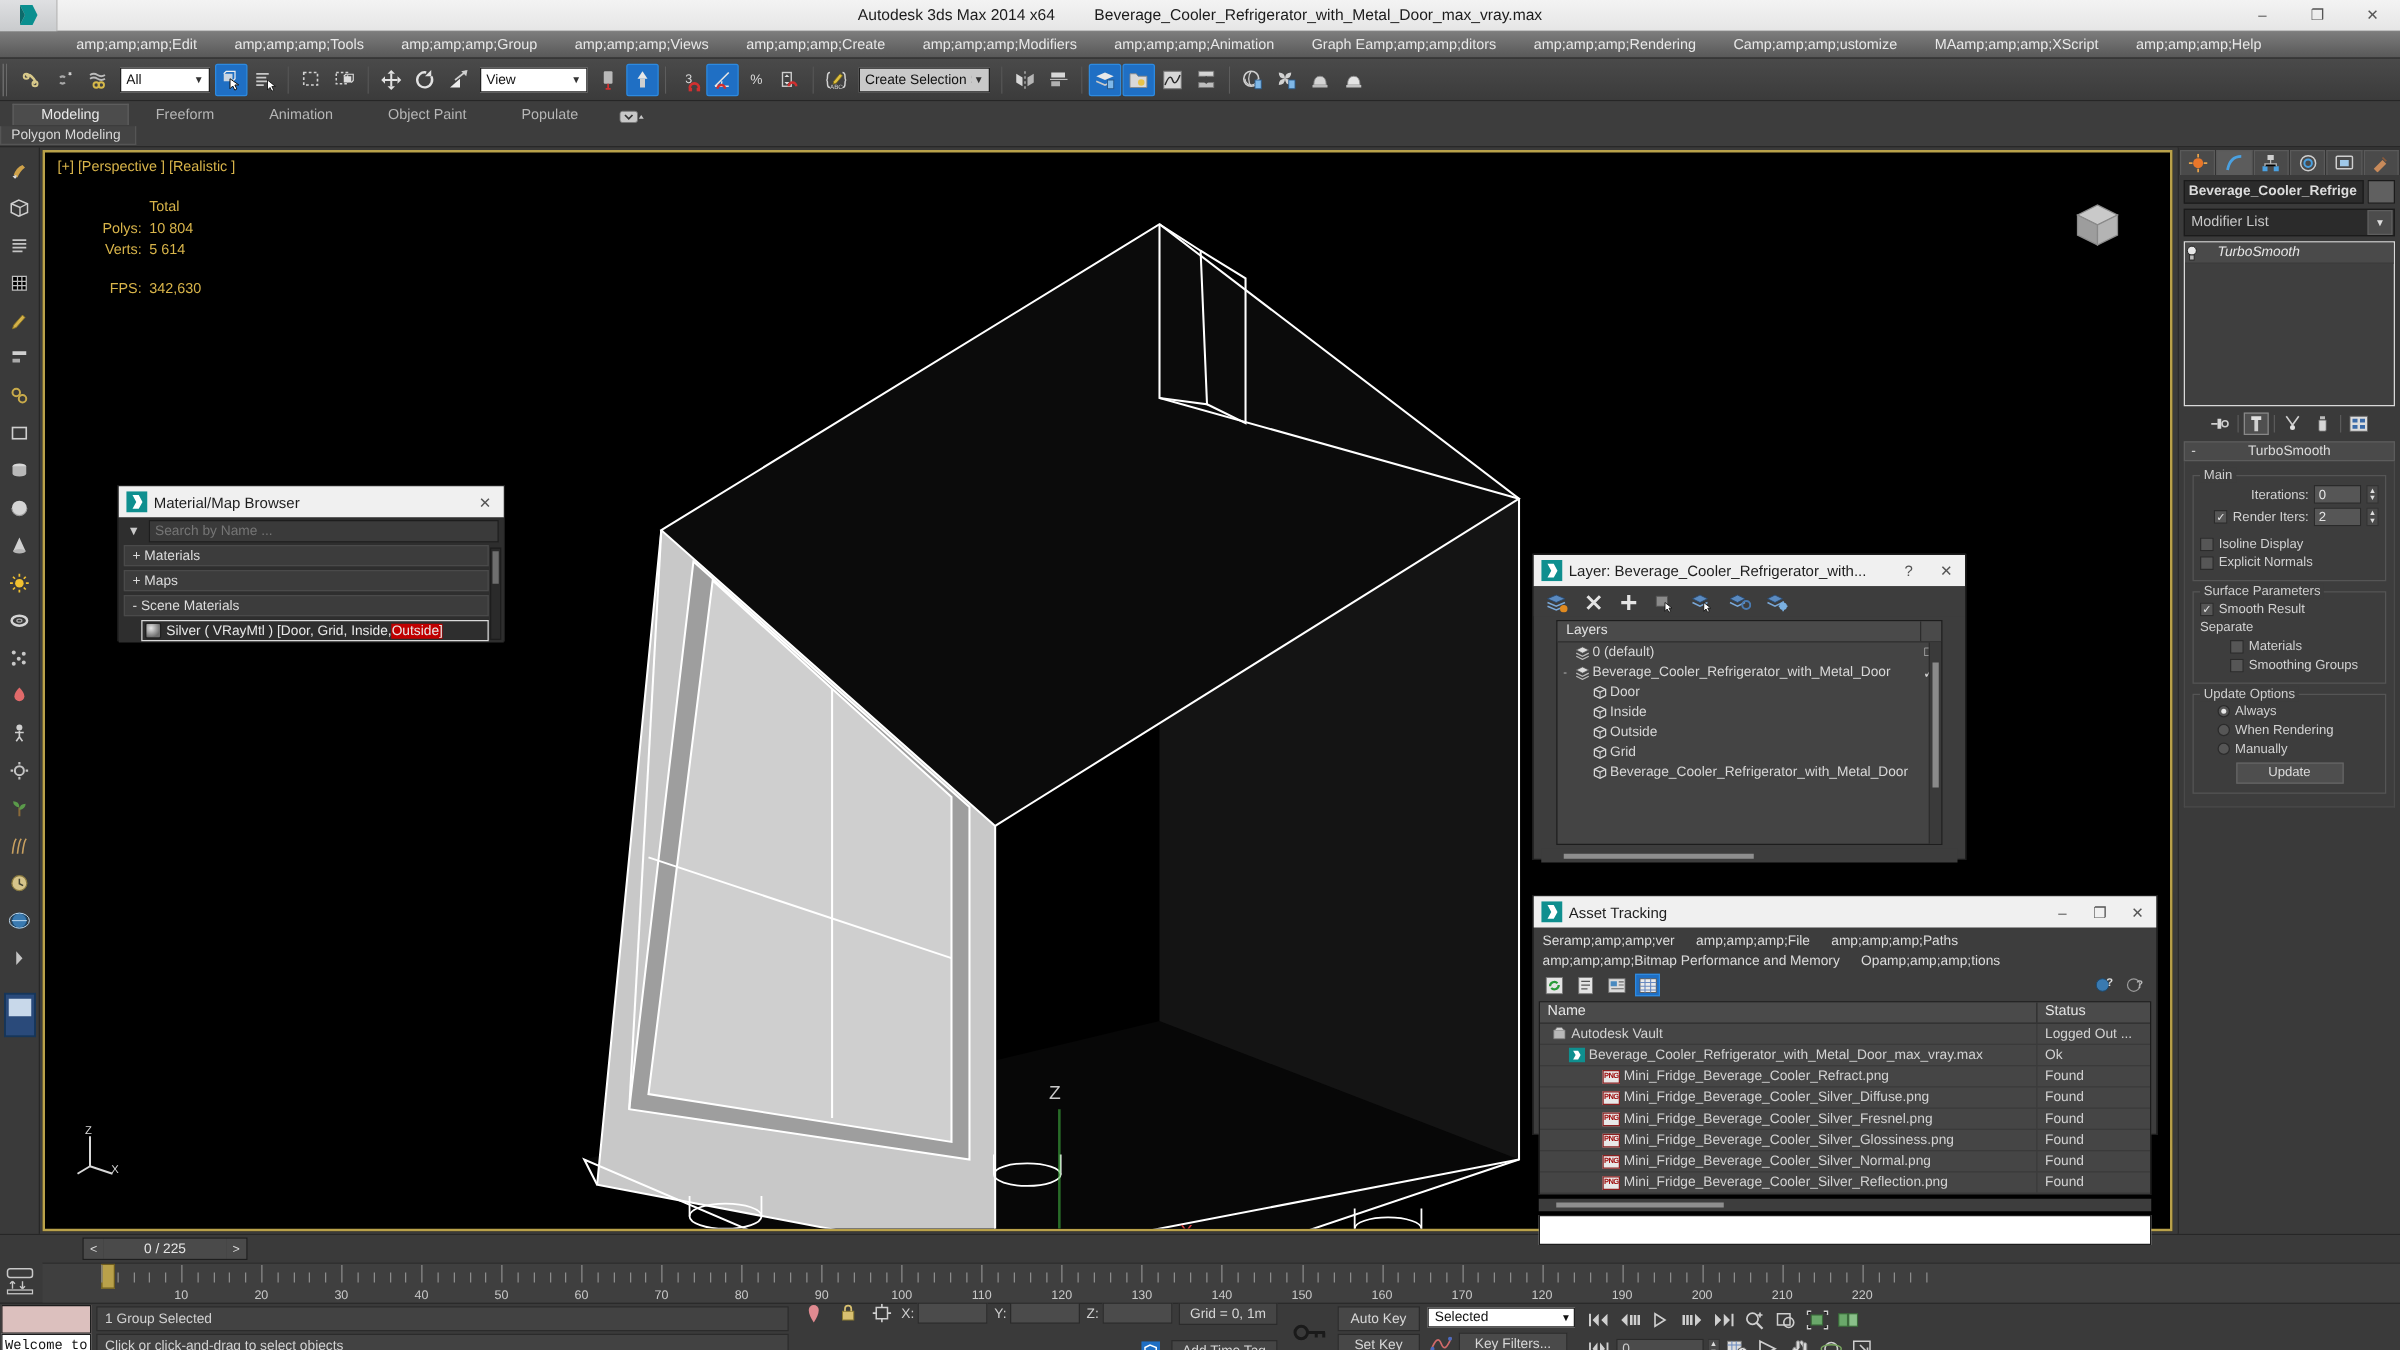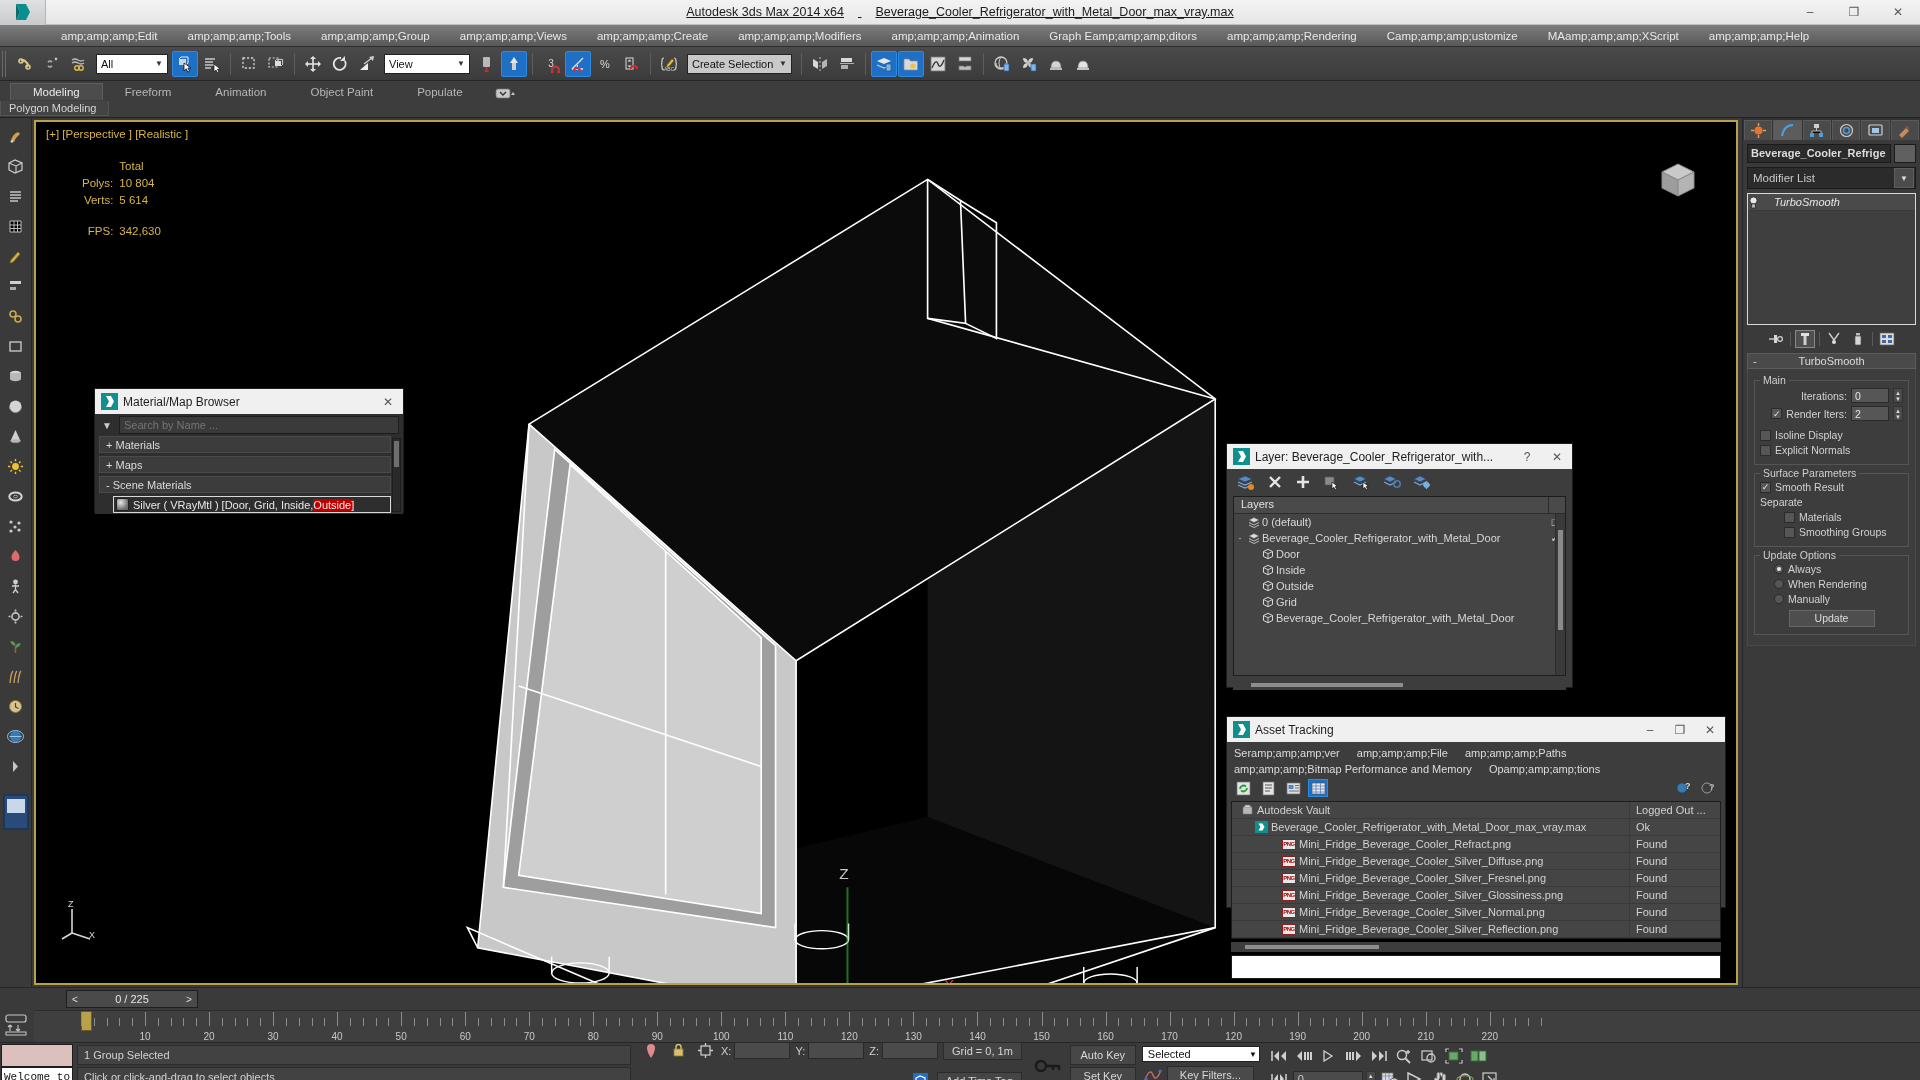--- a/index.html
+++ b/index.html
@@ -7,21 +7,21 @@
     font-family:"Liberation Sans", sans-serif; background:#3a3a3a; }
 
   
   .titlebar { height:25px; background:linear-gradient(#f3f3f3,#e6e6e6);
     border-bottom:1px solid #c0c0c0; display:flex; align-items:center;
     position:relative; }
   .tb-logo { width:46px; height:25px; background:linear-gradient(#dfe0e2,#c9cbcd);
     display:flex; align-items:center; justify-content:center; border-right:1px solid #b5b5b5;}
   .tb-logo svg{ display:block; }
   .tb-title { position:absolute; left:0; right:0; text-align:center;
-    font-size:12.5px; color:#1b1b1b; pointer-events:none;text-decoration:underline; }
+    font-size:12.5px; color:#1b1b1b; pointer-events:none; }
   .tb-title span { margin:0 14px; }
   .tb-btns { margin-left:auto; display:flex; height:25px; }
   .tb-btn { width:44px; height:25px; display:flex; align-items:center;
     justify-content:center; color:#555; font-size:12px; }
 
   
   .menubar { height:22px; background:linear-gradient(#7d7d7d,#585858);
     border-bottom:1px solid #2e2e2e; display:flex; align-items:center;
     padding-left:46px; }
   .menubar .mi { color:#e8e8e8; font-size:11.5px; padding:0 15px; line-height:22px;
@@ -173,21 +173,21 @@
   .mb-sel .hl { background:#c00000; }
   .mb-scroll { position:absolute; right:2px; top:2px; width:9px; bottom:2px;
     background:#2a2a2a; border:1px solid #1d1d1d; }
   .mb-thumb { position:absolute; top:2px; left:1px; width:5px; height:26px;
     background:#6e6e6e; }
 
   
   #layerdlg { left:1226px; top:325px; width:347px; height:245px; }
   .ld-toolbar { height:24px; display:flex; align-items:center; gap:12px;
     padding:2px 0 0 10px; background:#3d3d3d; }
-  .ld-list { margin:3px 6px; height:180px; background:#444; border:1px solid #1d1d1d;
+  .ld-list { margin:3px 18px; height:180px; background:#444; border:1px solid #1d1d1d;
     position:relative; overflow:hidden; }
   .ld-hdr { height:17px; background:#4a4a4a; border-bottom:1px solid #2c2c2c;
     display:flex; }
   .ld-hdr .c1 { flex:1; font-size:11px; color:#e2e2e2; padding:1px 0 0 7px;
     border-right:1px solid #2c2c2c; }
   .ld-hdr .c2 { width:16px; }
   .ld-row { height:16px; display:flex; align-items:center; font-size:11px;
     color:#d8d8d8; }
   .ld-row .exp { width:12px; text-align:center; font-size:9px; color:#bbb; }
   .ld-row .ic { width:16px; display:flex; align-items:center; justify-content:center;}
@@ -1243,20 +1243,24 @@
           </svg>
       </div>
       <div class="at-btn">
         <svg width="16" height="15" viewBox="0 0 16 15">
             <circle cx="6" cy="7" r="5" fill="none" stroke="#9a9a9a" stroke-width="1"></circle>
             <text x="8" y="9" font-size="9" fill="#b8b8b8" font-weight="bold">?</text>
           </svg>
       </div>
     </div>
     <div class="at-list">
+      <div class="at-hdr">
+        <div class="h1">Name</div>
+        <div class="h2">Status</div>
+      </div>
       <div id="asset-rows">
           <div class="at-row">
             <span class="n">
               <span style="width:8px;display:inline-block"></span>
               <span style="width:15px;display:inline-flex;align-items:center;justify-content:center;margin-right:2px">
                 <svg width="13" height="12" viewBox="0 0 13 12">
                   <path d="M2 3 h9 v7 h-9z" fill="#b8b8b8" stroke="#777" stroke-width=".6"></path>
                   <path d="M3 3 l1.5-2 h4 L10 3" fill="#d0d0d0" stroke="#777" stroke-width=".6"></path>
                 </svg>
               </span>

